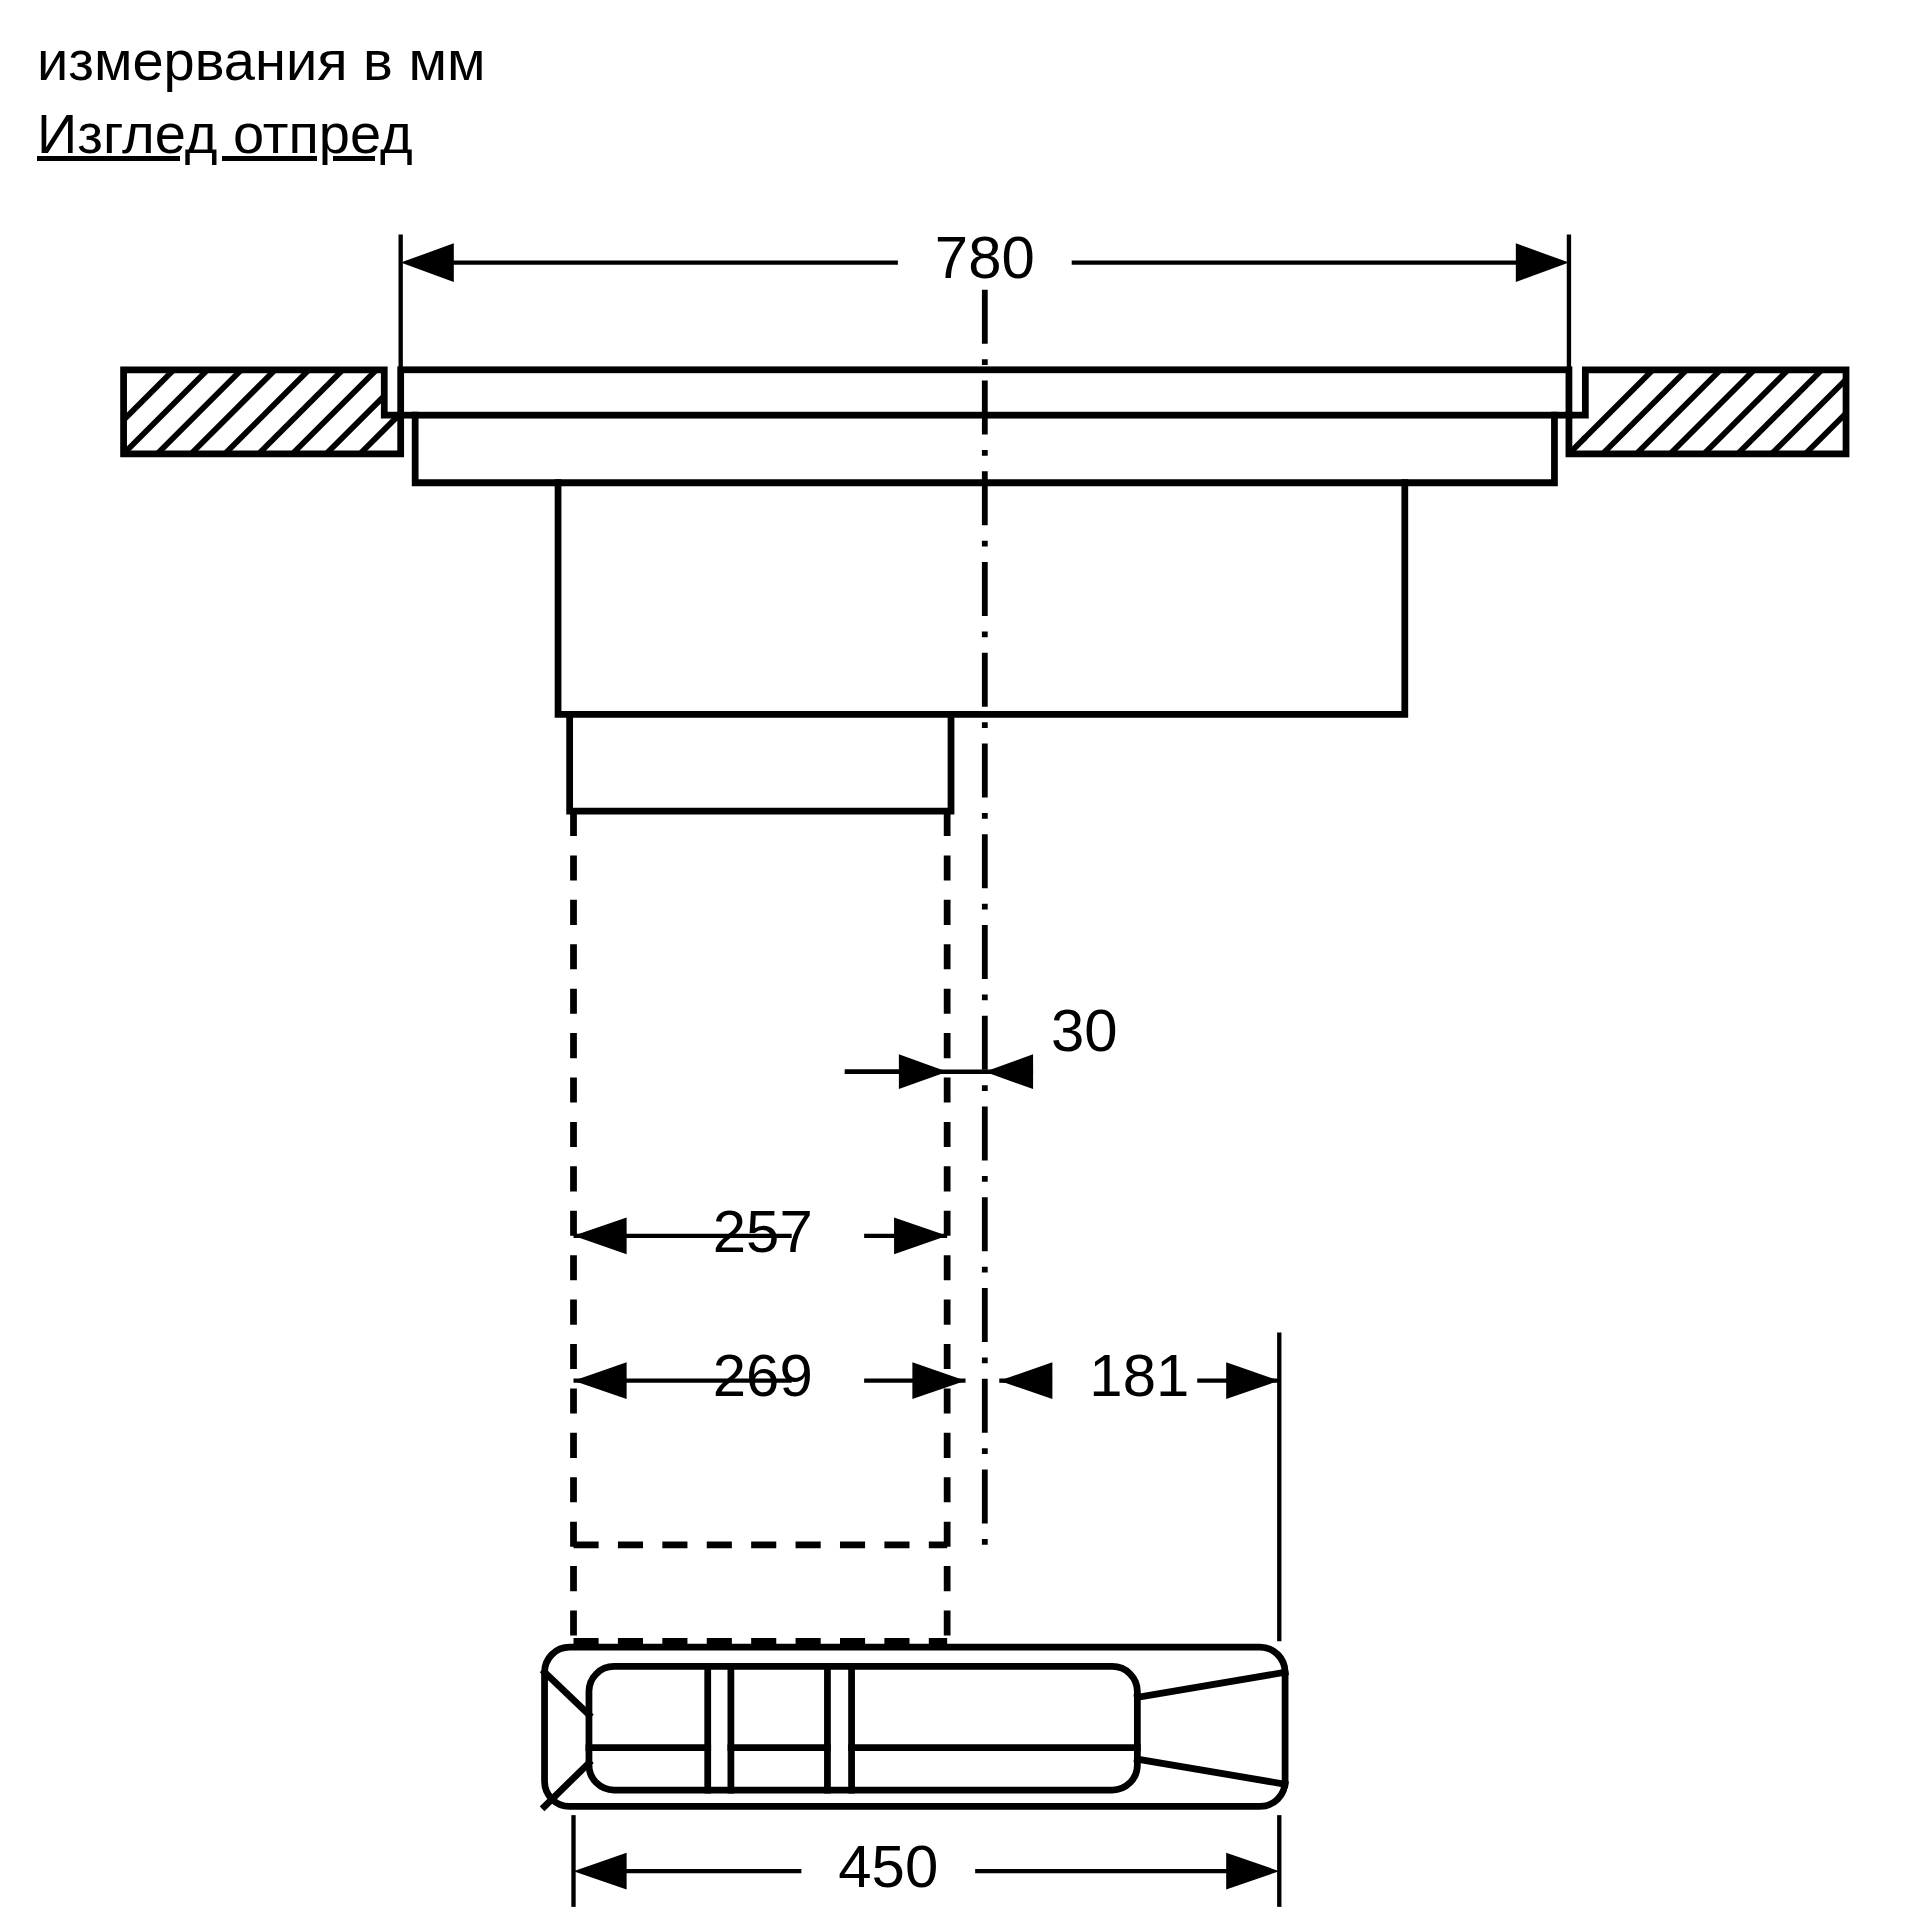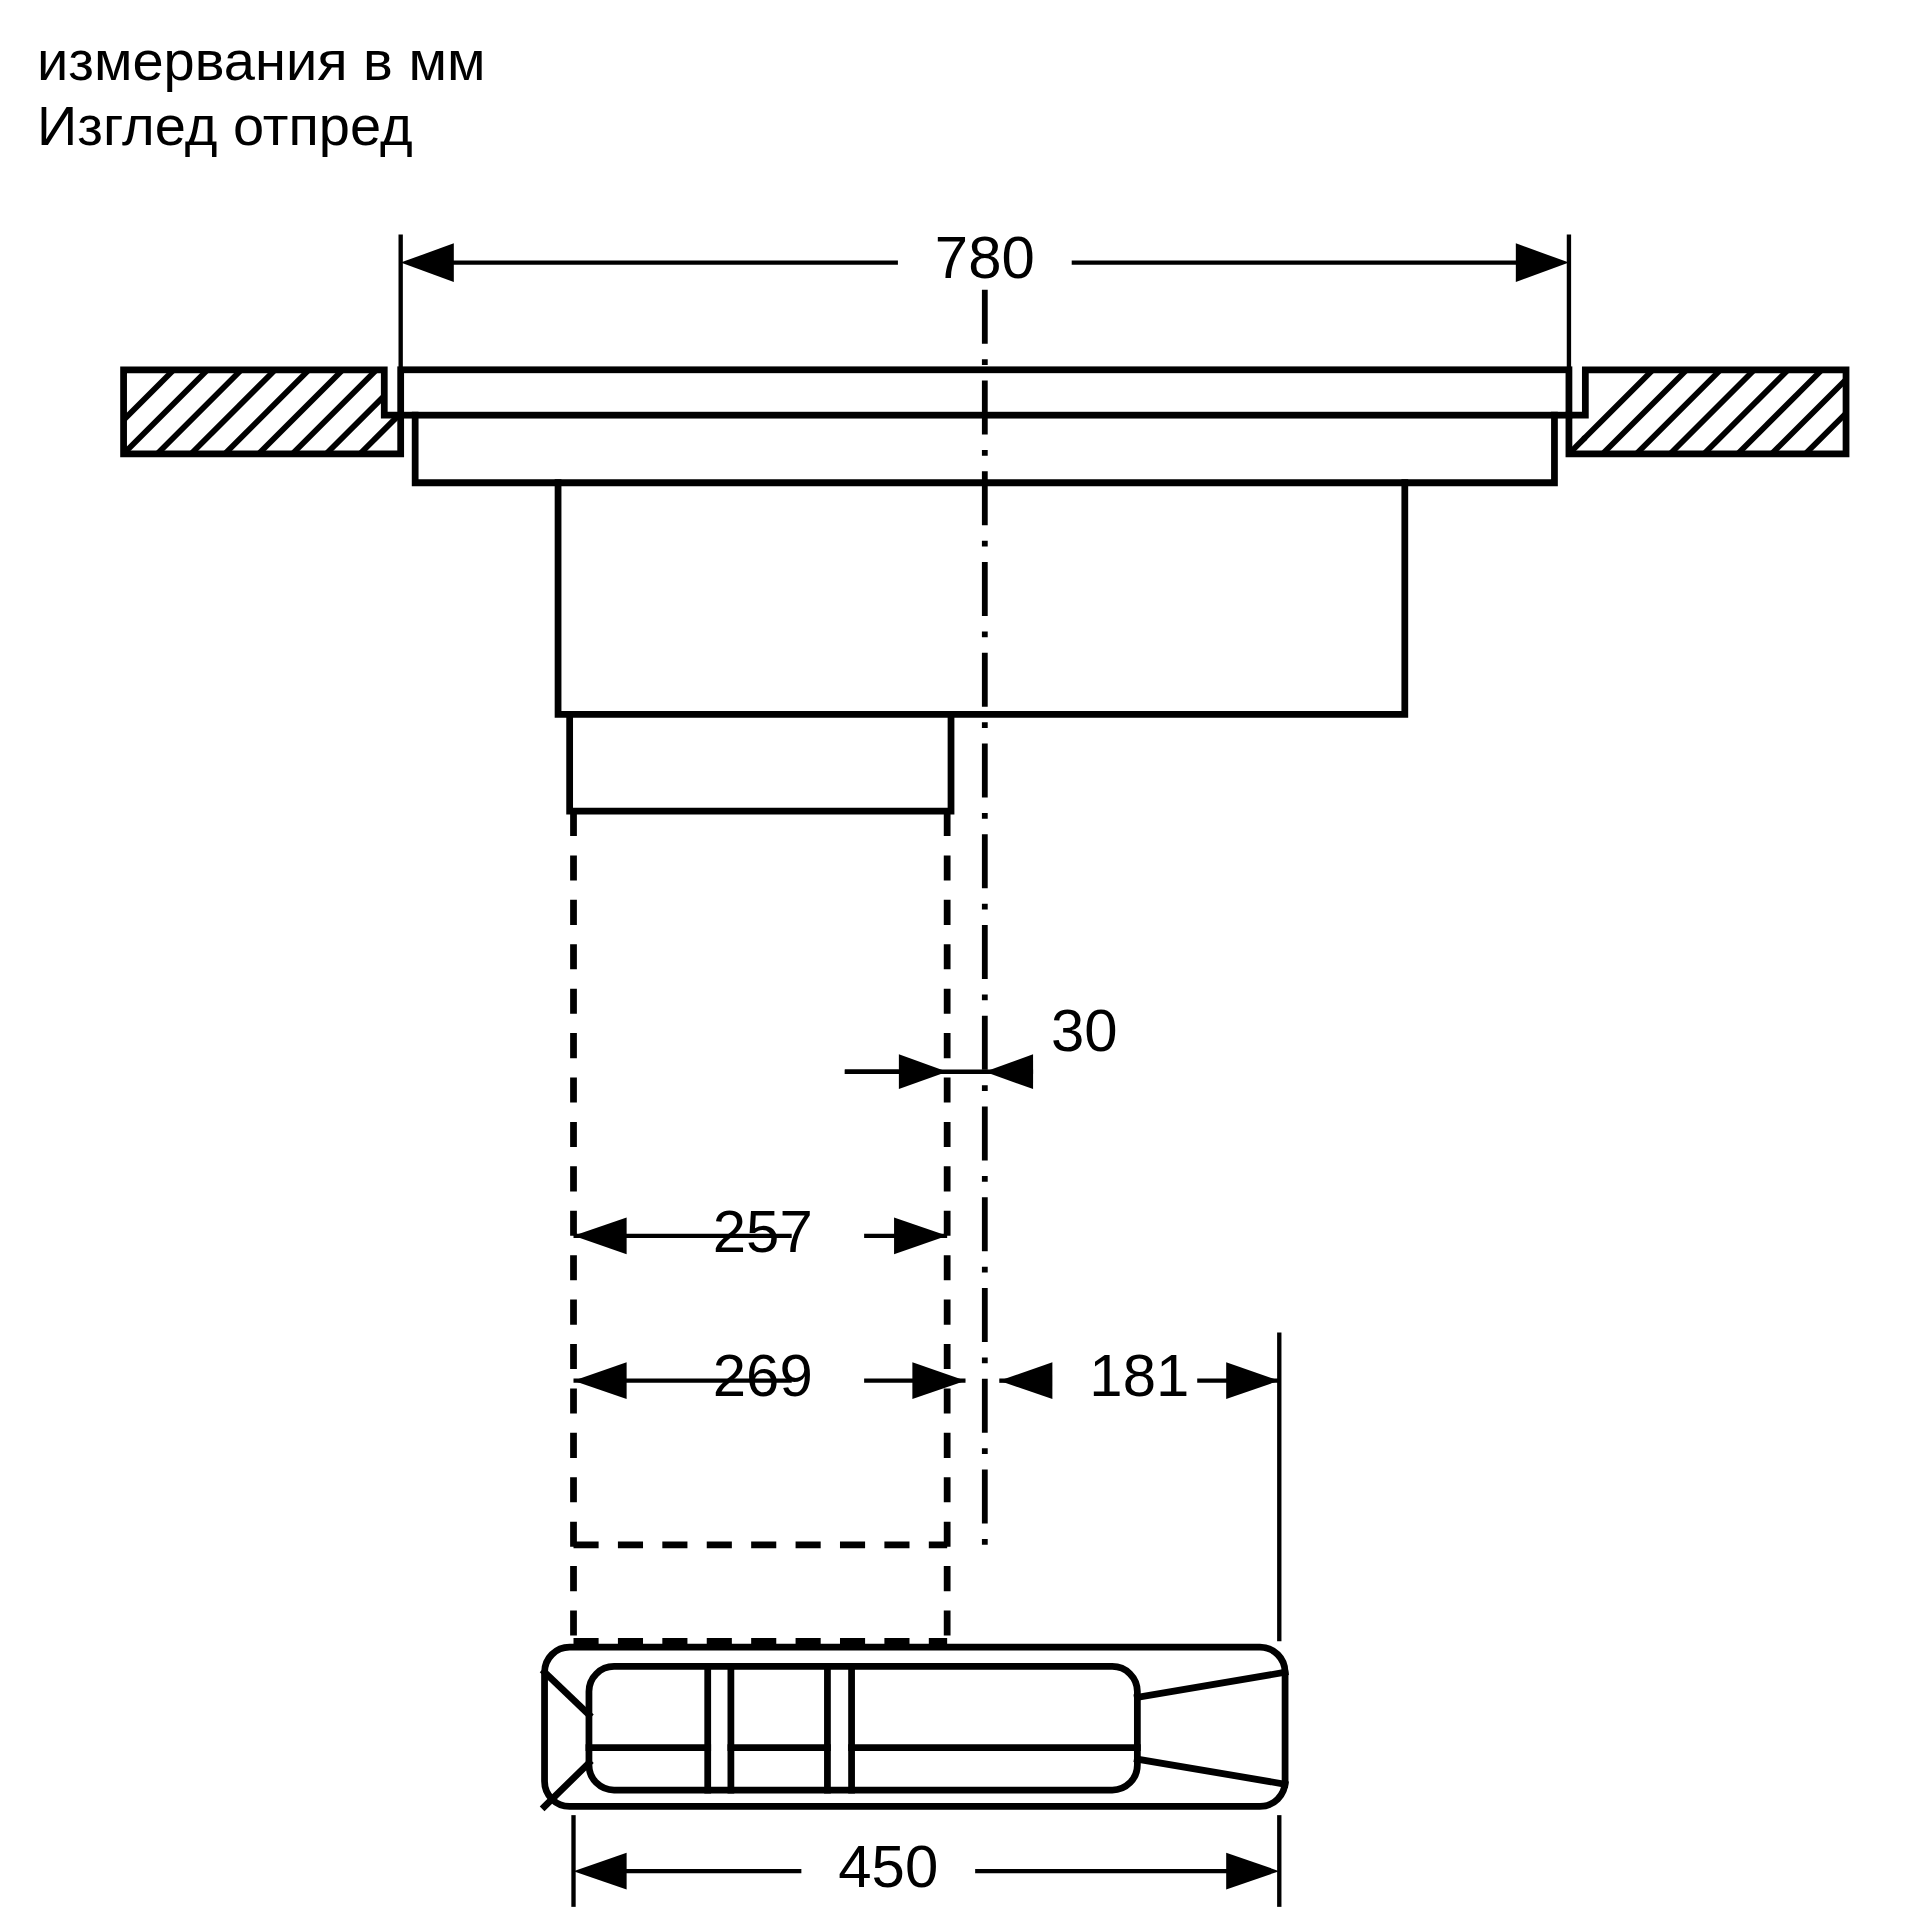--- a/index.html
+++ b/index.html
@@ -24,21 +24,21 @@
     position: absolute;
     left: 37px;
     font-size: 56px;
     line-height: 1.22;
     font-weight: 400;
     color: #000000;
     white-space: nowrap;
     letter-spacing: 0px;
   }
   #caption-line-1 { top: 27px; }
-  #caption-line-2 { top: 92px; }
+  #caption-line-2 { top: 100px; text-decoration: underline; }
 
   svg { display: block; }
   .ln {
     stroke: #000000;
     fill: none;
     stroke-width: 7;
     stroke-linecap: square;
   }
   .ln-thin {
     stroke: #000000;

